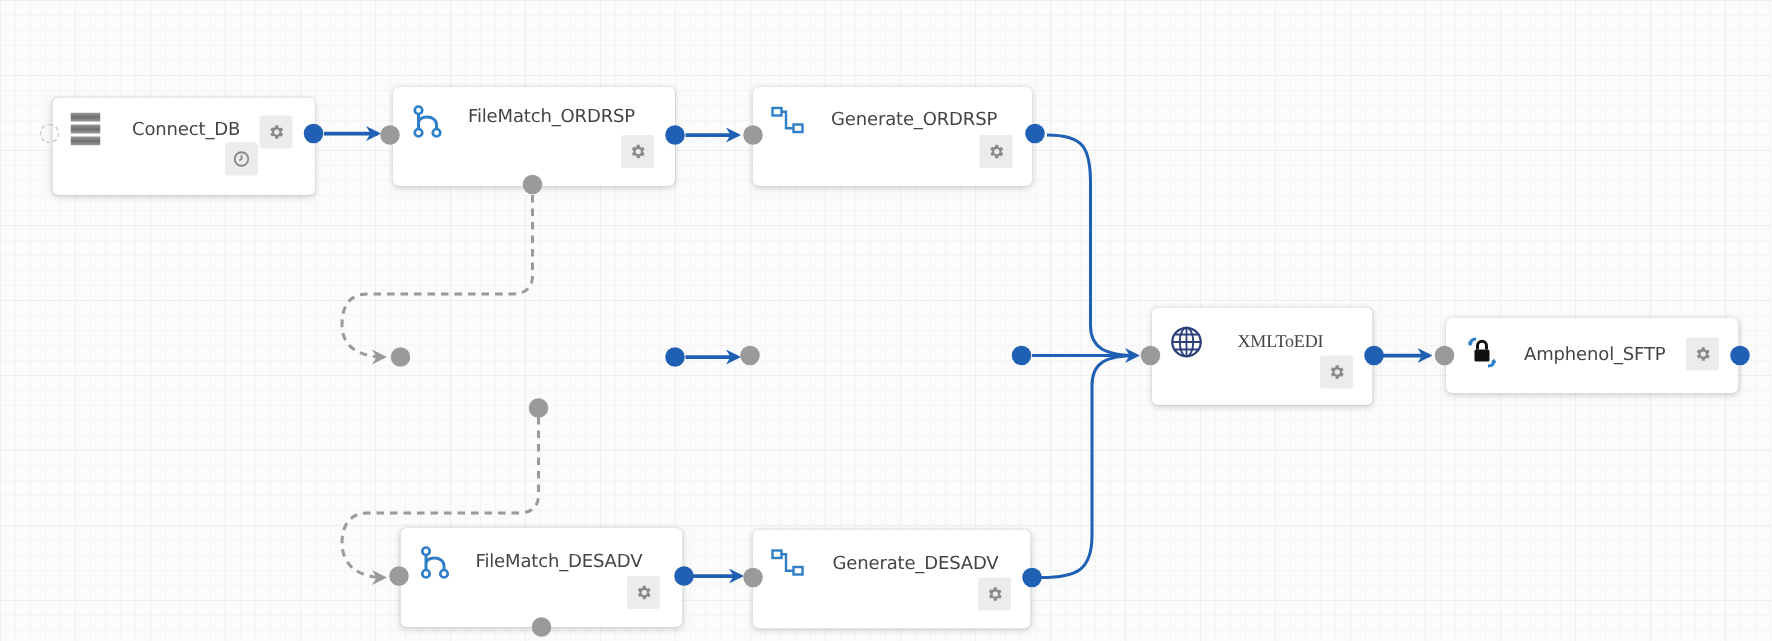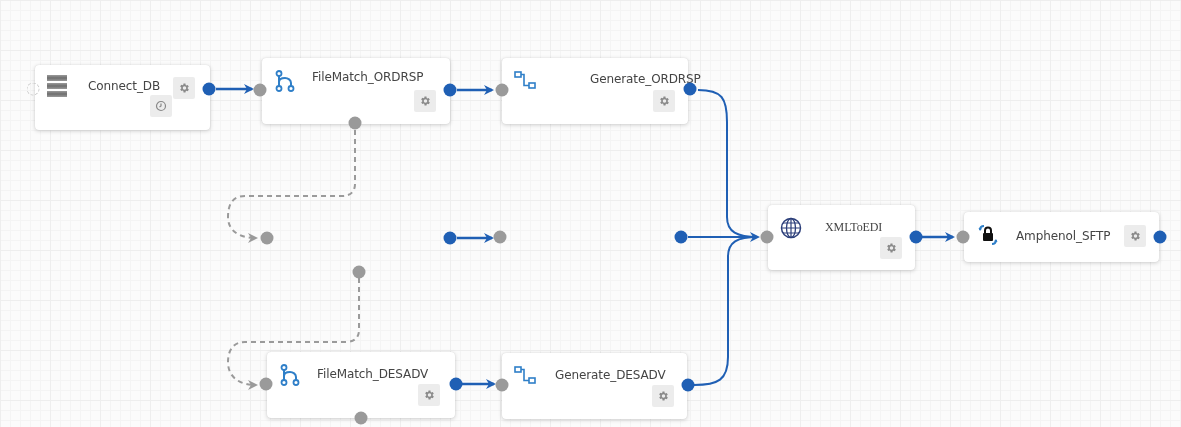--- a/index.html
+++ b/index.html
@@ -121,21 +121,21 @@
   <span class="port in" style="left:355px;top:111px;"></span>
 
   <div class="node" style="left:502px;top:46px;width:186px;height:66px;">
     <span class="ico">
       <svg width="22" height="22" viewBox="0 0 22 22">
           <rect x="1" y="2" width="6" height="5" fill="none" stroke="#2f7fc8" stroke-width="1.6"></rect>
           <rect x="15" y="13" width="6" height="5" fill="none" stroke="#2f7fc8" stroke-width="1.6"></rect>
           <path d="M7 4.5h3v11h5" fill="none" stroke="#2f7fc8" stroke-width="1.6"></path>
         </svg>
     </span>
-    <span class="label" style="left:52px;top:14px;margin-left:36px;">Generate_ORDRSP</span>
+    <span class="label" style="left:52px;top:14px;">Generate_ORDRSP</span>
     <span class="gear" style="left:151px;top:32px;">
       <svg width="12" height="12" viewBox="0 0 24 24">
           <path fill="#8a8a8a" d="M19.4 13a7.5 7.5 0 0 0 0-2l2.1-1.6-2-3.5-2.5 1a7.6 7.6 0 0 0-1.7-1L15 3h-4l-.4 2.7a7.6 7.6 0 0 0-1.7 1l-2.5-1-2 3.5L6.6 11a7.5 7.5 0 0 0 0 2l-2.1 1.6 2 3.5 2.5-1a7.6 7.6 0 0 0 1.7 1L11 21h4l.4-2.7a7.6 7.6 0 0 0 1.7-1l2.5 1 2-3.5zM13 15.5a3.5 3.5 0 1 1 0-7 3.5 3.5 0 0 1 0 7z"></path>
         </svg>
     </span>
   </div>
   <span class="port in" style="left:502px;top:78px;"></span>
   <span class="port out" style="left:690px;top:77px;"></span>
 
   <span class="port in" style="left:267px;top:226px;"></span>

